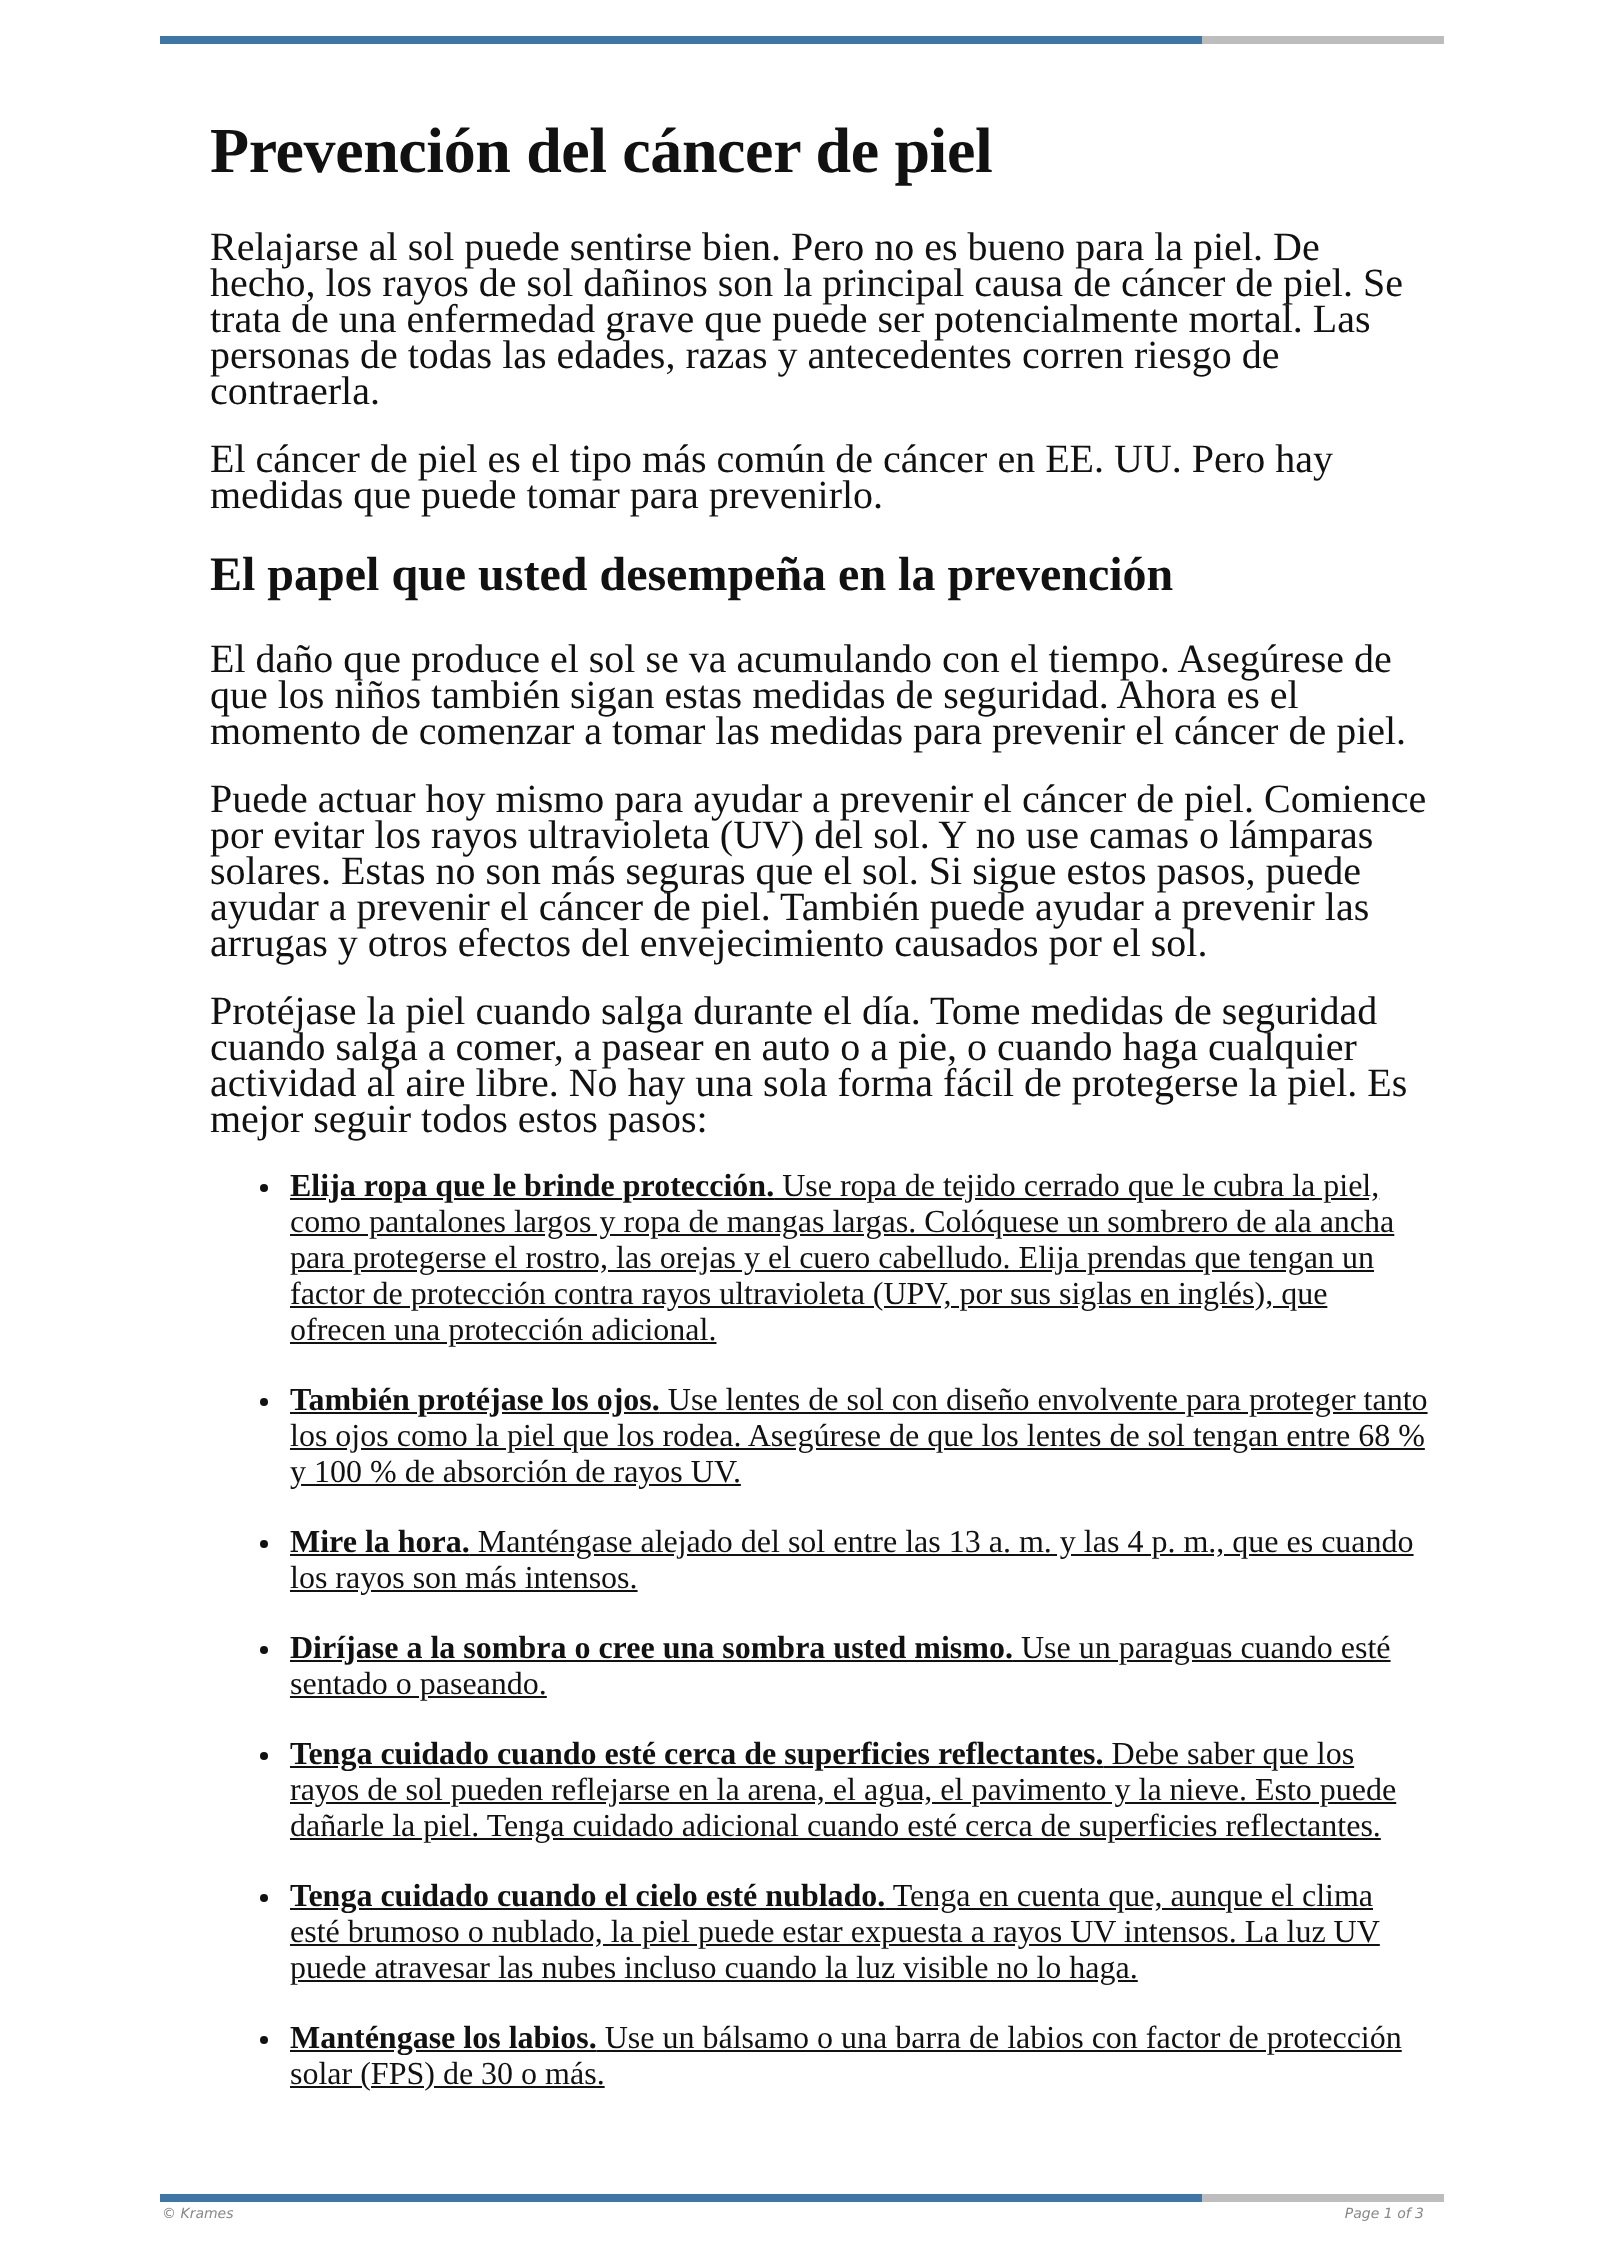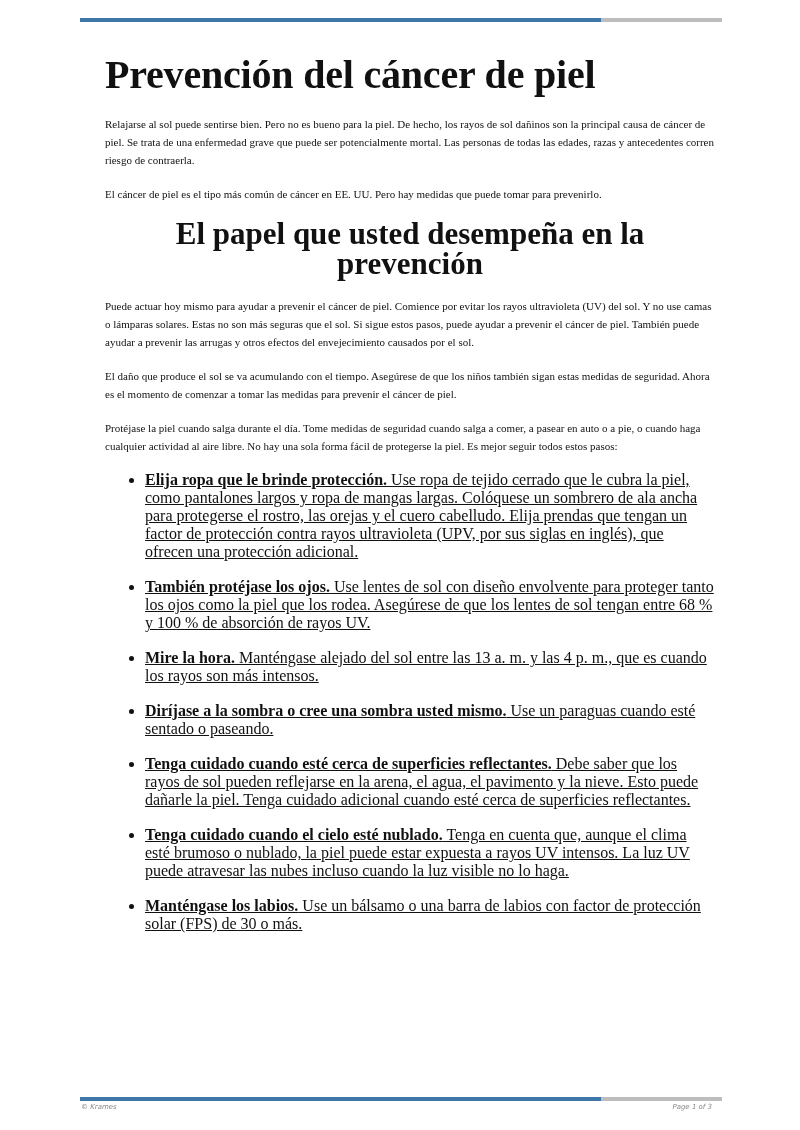--- a/index.html
+++ b/index.html
@@ -2,23 +2,23 @@
 <html><head>
   <meta charset="utf-8">
   <style>
     html, body { margin: 0; padding: 0; background: #ffffff; }
     body { width: 800px; height: 1130px; position: relative; overflow: hidden;
            font-family: "Liberation Serif", "DejaVu Serif", serif; color: #111; }
     .topbar { position: absolute; left: 80px; top: 18px; width: 642px; height: 4px; display: flex; }
     .topbar .blue { width: 521px; background: #3f76a8; height: 4px; }
     .topbar .gray { flex: 1; background: #bdbdbd; height: 4px; }
     .content { position: absolute; left: 105px; top: 55px; width: 610px; }
-    h1 { font-size: 40px; font-weight: bold; margin: 0 0 20px 0; line-height: 40px; letter-spacing: -0.2px; }
-    h2 { font-size: 31px; font-weight: bold; margin: 0 0 18px 0; line-height: 30px; text-align: center; }
-    p { font-size: 11px; line-height: 18px; margin: 0 0 16px 0; }
+    h1 { font-size: 32px; font-weight: bold; margin: 0 0 20px 0; line-height: 40px; letter-spacing: -0.2px; }
+    h2 { font-size: 24px; font-weight: bold; margin: 0 0 18px 0; line-height: 30px; }
+    p { font-size: 20px; line-height: 18px; margin: 0 0 16px 0; }
     ul { margin: 0; padding: 0 0 0 40px; }
     li { font-size: 16px; line-height: 18px; margin: 0 0 17px 0; padding-left: 0; text-decoration: underline; }
     li b { font-weight: bold; }
     .footer-bar { position: absolute; left: 80px; top: 1097px; width: 642px; height: 4px; display: flex; }
     .footer-bar .blue { width: 521px; background: #3f76a8; height: 4px; }
     .footer-bar .gray { flex: 1; background: #bdbdbd; height: 4px; }
     .footer-left { position: absolute; left: 81px; top: 1103px; font-family: "DejaVu Sans", sans-serif;
                    font-style: italic; font-size: 7px; color: #888; text-align: right; }
     .footer-right { position: absolute; right: 88px; top: 1103px; font-family: "DejaVu Sans", sans-serif;
                     font-style: italic; font-size: 7px; color: #888; }
@@ -30,22 +30,22 @@
   <div class="blue" style="background: rgb(63, 118, 168);"></div>
   <div class="gray" style="background: rgb(189, 189, 189);"></div>
 </div>
 
 <div class="content">
   <h1>Prevención del cáncer de piel</h1>
   <p>Relajarse al sol puede sentirse bien. Pero no es bueno para la piel. De hecho, los rayos de sol dañinos son la principal causa de cáncer de piel. Se trata de una enfermedad grave que puede ser potencialmente mortal. Las personas de todas las edades, razas y antecedentes corren riesgo de contraerla.</p>
   <p>El cáncer de piel es el tipo más común de cáncer en EE. UU. Pero hay medidas que puede tomar para prevenirlo.</p>
 
   <h2>El papel que usted desempeña en la prevención</h2>
+  <p>El daño que produce el sol se va acumulando con el tiempo. Asegúrese de que los niños también sigan estas medidas de seguridad. Ahora es el momento de comenzar a tomar las medidas para prevenir el cáncer de piel.</p>
   <p>Puede actuar hoy mismo para ayudar a prevenir el cáncer de piel. Comience por evitar los rayos ultravioleta (UV) del sol. Y no use camas o lámparas solares. Estas no son más seguras que el sol. Si sigue estos pasos, puede ayudar a prevenir el cáncer de piel. También puede ayudar a prevenir las arrugas y otros efectos del envejecimiento causados por el sol.</p>
-  <p>El daño que produce el sol se va acumulando con el tiempo. Asegúrese de que los niños también sigan estas medidas de seguridad. Ahora es el momento de comenzar a tomar las medidas para prevenir el cáncer de piel.</p>
 
   <p>Protéjase la piel cuando salga durante el día. Tome medidas de seguridad cuando salga a comer, a pasear en auto o a pie, o cuando haga cualquier actividad al aire libre. No hay una sola forma fácil de protegerse la piel. Es mejor seguir todos estos pasos:</p>
 
   <ul>
     <li><b>Elija ropa que le brinde protección.</b><span> Use ropa de tejido cerrado que le cubra la piel, como pantalones largos y ropa de mangas largas. Colóquese un sombrero de ala ancha para protegerse el rostro, las orejas y el cuero cabelludo. Elija prendas que tengan un factor de protección contra rayos ultravioleta (UPV, por sus siglas en inglés), que ofrecen una protección adicional.</span></li>
     <li><b>También protéjase los ojos.</b><span> Use lentes de sol con diseño envolvente para proteger tanto los ojos como la piel que los rodea. Asegúrese de que los lentes de sol tengan entre 68 % y 100 % de absorción de rayos UV.</span></li>
     <li><b>Mire la hora.</b><span> Manténgase alejado del sol entre las 13 a. m. y las 4 p. m., que es cuando los rayos son más intensos.</span></li>
     <li><b>Diríjase a la sombra o cree una sombra usted mismo.</b><span> Use un paraguas cuando esté sentado o paseando.</span></li>
     <li><b>Tenga cuidado cuando esté cerca de superficies reflectantes.</b><span> Debe saber que los rayos de sol pueden reflejarse en la arena, el agua, el pavimento y la nieve. Esto puede dañarle la piel. Tenga cuidado adicional cuando esté cerca de superficies reflectantes.</span></li>
     <li><b>Tenga cuidado cuando el cielo esté nublado.</b><span> Tenga en cuenta que, aunque el clima esté brumoso o nublado, la piel puede estar expuesta a rayos UV intensos. La luz UV puede atravesar las nubes incluso cuando la luz visible no lo haga.</span></li>

